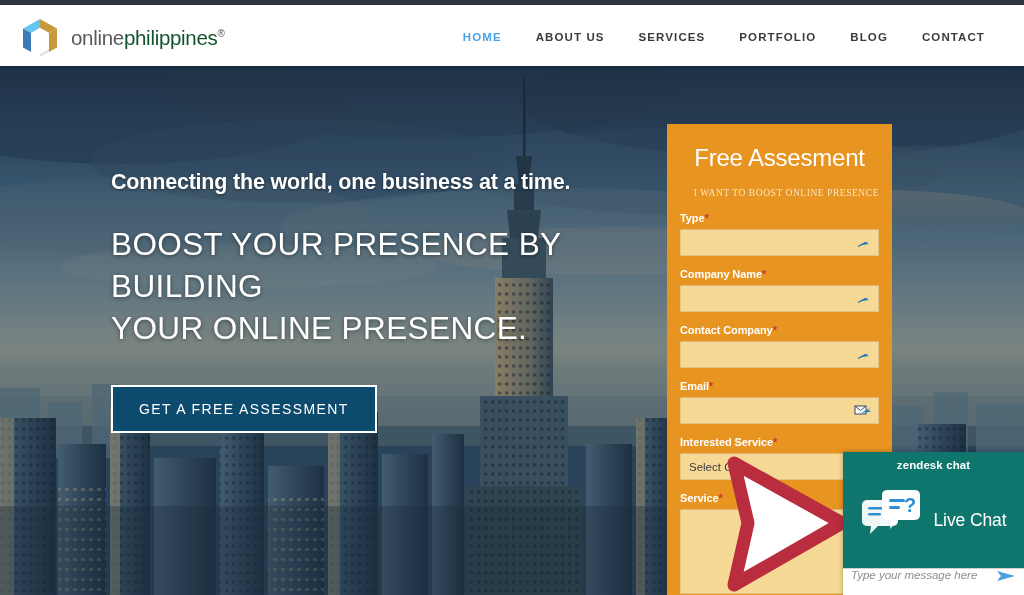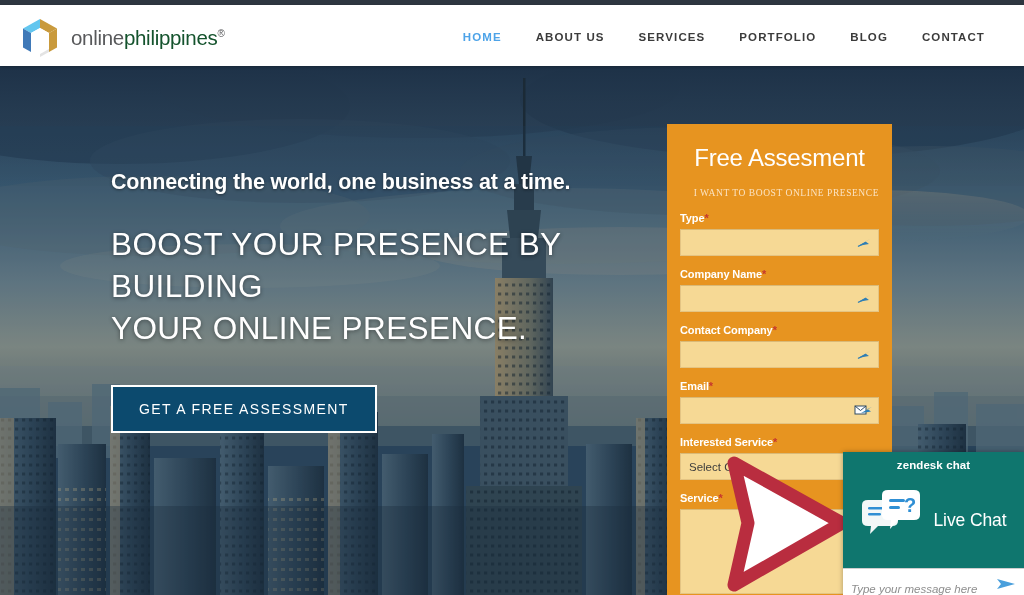--- a/index.html
+++ b/index.html
@@ -123,21 +123,21 @@
     color:#ffffff; font-size:11.5px; font-weight:600; letter-spacing:.1px;
   }
   .chat-body {
     height:90px; display:flex; align-items:center; justify-content:center; gap:11px;
     padding-bottom:6px;
   }
   .chat-label { color:#ffffff; font-size:17.5px; font-weight:400; letter-spacing:-.1px; }
   .chat-input {
     position:absolute; left:0; bottom:0; width:181px; height:27px;
     background:#ffffff; border-top:1px solid #cfcfcf;
-    display:flex; align-items:flex-end; padding:0 8px;
+    display:flex; align-items:flex-start; padding:0 8px;
   }
   .chat-input .ph {
     flex:1; color:#8e8e8e; font-size:11.5px; font-style:italic;
   }
 </style>
 </head>
 <body>
 
 <div class="page">
 

